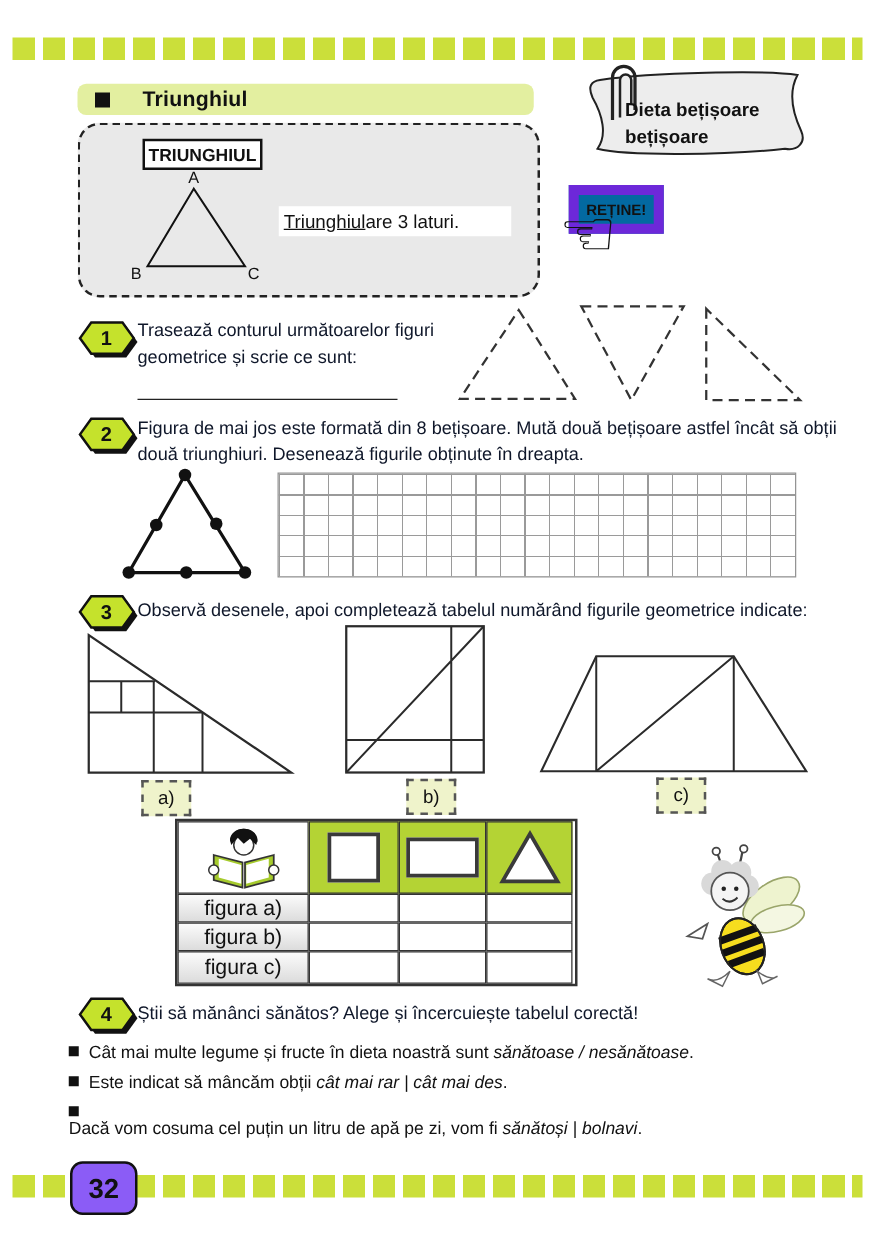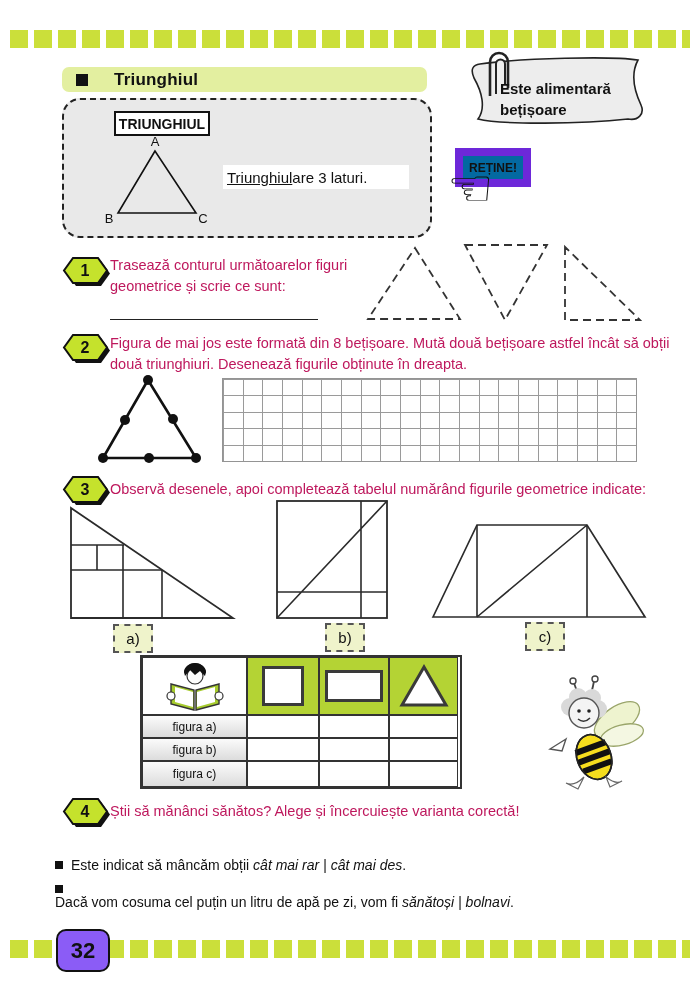--- a/index.html
+++ b/index.html
@@ -26,39 +26,39 @@
   .factstrip .u{text-decoration:underline;}
 
   
   .bannertext{font-size:15px;font-weight:bold;line-height:21px;}
 
   .retinebox{left:455px;top:148px;width:60px;height:23px;background:#0369a1;border:8px solid #6d28d9;
              font-size:12px;font-weight:bold;display:flex;align-items:center;justify-content:center;}
   .hand{left:447px;top:158px;font-size:52px;line-height:60px;color:#111;}
 
   
-  .extext{font-size:14.5px;line-height:21px;color:#be185d;}
+  .extext{font-size:14.5px;line-height:21px;color:#0f172a;}
   .answerline{left:110px;top:318px;width:208px;height:1px;border-bottom:1.6px solid #222;}
 
   
   .grid{left:222px;top:378px;width:413px;height:82px;border:1px solid #949494;
         background-image:
           repeating-linear-gradient(to right,#9a9a9a 0 1px,transparent 1px 19.66px),
           repeating-linear-gradient(to bottom,#9a9a9a 0 1px,transparent 1px 16.4px);}
 
   
   .figlabel{width:36px;height:25px;background:#eff3cb;border:2px dashed #555;
             font-size:15px;display:flex;align-items:center;justify-content:center;}
 
   
   .ctable{left:140px;top:655px;width:318px;border:2px solid #333;display:grid;
           grid-template-columns:105px 72px 70px 69px;grid-template-rows:58px 23px 23px 26px;}
   .ctable>div{border:1px solid #333;display:flex;align-items:center;justify-content:center;}
   .headgreen{background:#b4d334;}
-  .rowlabel{background:linear-gradient(to bottom,#fbfbfb,#dcdcdc);font-size:12px;}
+  .rowlabel{background:linear-gradient(to bottom,#fbfbfb,#dcdcdc);font-size:17px;}
   .shape-square{width:36px;height:34px;background:#fff;border:3px solid #3a3a3a;}
   .shape-rect{width:52px;height:26px;background:#fff;border:3px solid #3a3a3a;}
 
   
   .qrow{left:55px;width:640px;font-size:14px;line-height:19px;display:flex;align-items:flex-start;}
   .qsq{width:8px;height:8px;background:#111;margin:5px 8px 0 0;flex:none;}
   .qrow i{font-style:italic;}
 
   
   .pagebadge{left:56px;top:929px;width:50px;height:39px;background:#8b5cf6;border:2.5px solid #111;
@@ -76,21 +76,21 @@
     <div class="blacksq"></div>
     <div class="titletext">Triunghiul</div>
   </div>
 
   <svg class="abs" style="left:462px;top:50px;" width="190" height="82">
     <path d="M18,14 C60,8 150,6 176,10 C169,23 171,38 179,55 C183,64 176,71 166,69 C120,74 40,75 16,69 C24,58 20,42 12,28 C8,19 11,15 18,14 Z" fill="#ededed" stroke="#222" stroke-width="1.6"></path>
     <path d="M28,46 L28,12 A9,9 0 0 1 46,12 L46,38" fill="none" stroke="#222" stroke-width="2.6"></path>
     <path d="M34,44 L34,14 A4.5,4.5 0 0 1 43,14 L43,34" fill="#ededed" stroke="#222" stroke-width="2"></path>
   </svg>
   <div class="abs bannertext" style="left:500px;top:78px;">
-    <div>Este alimentară</div>
+    <div>Dieta bețișoare</div>
     <div>bețișoare</div>
   </div>
 
   <div class="abs retinebox">REȚINE!</div>
   <div class="abs hand">☜</div>
 
   <div class="abs introbox"></div>
   <div class="abs trilabel">TRIUNGHIUL</div>
   <svg class="abs" style="left:95px;top:133px;" width="130" height="94">
     <polygon points="60,18 23,80 101,80" fill="none" stroke="#111" stroke-width="1.6"></polygon>
@@ -228,22 +228,26 @@
     <path d="M44,74 L28,84 L40,86 Z" fill="#fff" stroke="#555" stroke-width="1.4"></path>
     <path d="M62,112 Q52,122 44,118 L56,124 Z" fill="#fff" stroke="#666" stroke-width="1.2"></path>
     <path d="M84,112 Q94,120 100,116 L88,122 Z" fill="#fff" stroke="#666" stroke-width="1.2"></path>
   </svg>
 
   <svg class="abs" style="left:61px;top:797px;" width="52" height="32">
     <polygon points="15,5 40,5 49,17.5 40,30 15,30 6,17.5" fill="#111"></polygon>
     <polygon points="12,2 37,2 46,14.5 37,27 12,27 3,14.5" fill="#c5e22c" stroke="#111" stroke-width="2"></polygon>
     <text x="24" y="20" font-size="16" font-weight="bold" text-anchor="middle" fill="#111">4</text>
   </svg>
-  <div class="abs extext" style="left:110px;top:801px;width:560px;">Știi să mănânci sănătos? Alege și încercuiește varianta corectă!</div>
-
+  <div class="abs extext" style="left:110px;top:801px;width:560px;">Știi să mănânci sănătos? Alege și încercuiește tabelul corectă!</div>
+
+  <div class="abs qrow" style="top:832px;">
+    <div class="qsq"></div>
+    <div><span>Cât mai multe legume și fructe în dieta noastră sunt </span><i>sănătoase / nesănătoase</i><span>.</span></div>
+  </div>
   <div class="abs qrow" style="top:856px;">
     <div class="qsq"></div>
     <div><span>Este indicat să mâncăm obții </span><i>cât mai rar | cât mai des</i><span>.</span></div>
   </div>
   <div class="abs qrow" style="top:880px;flex-direction:column;">
     <div class="qsq"></div>
     <div><span>Dacă vom cosuma cel puțin un litru de apă pe zi, vom fi </span><i>sănătoși | bolnavi</i><span>.</span></div>
   </div>
 
   <div class="abs strip" style="left:10px;top:940px;width:680px;"></div>

